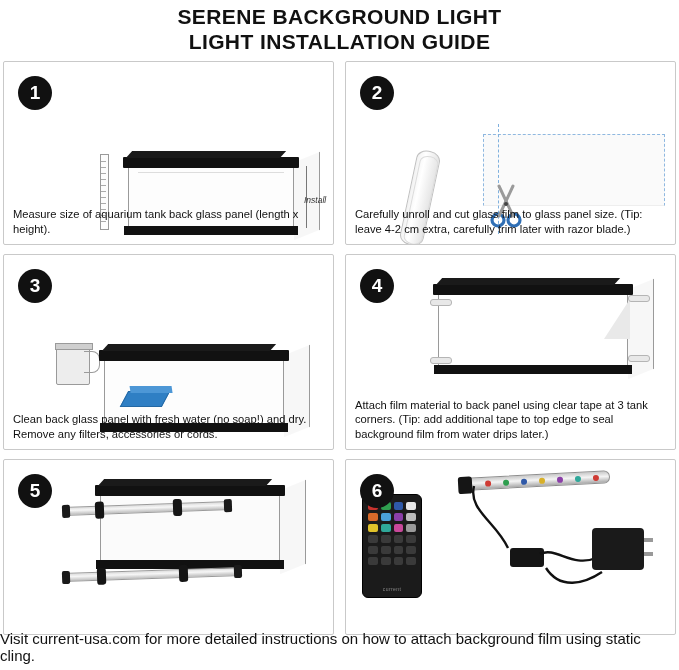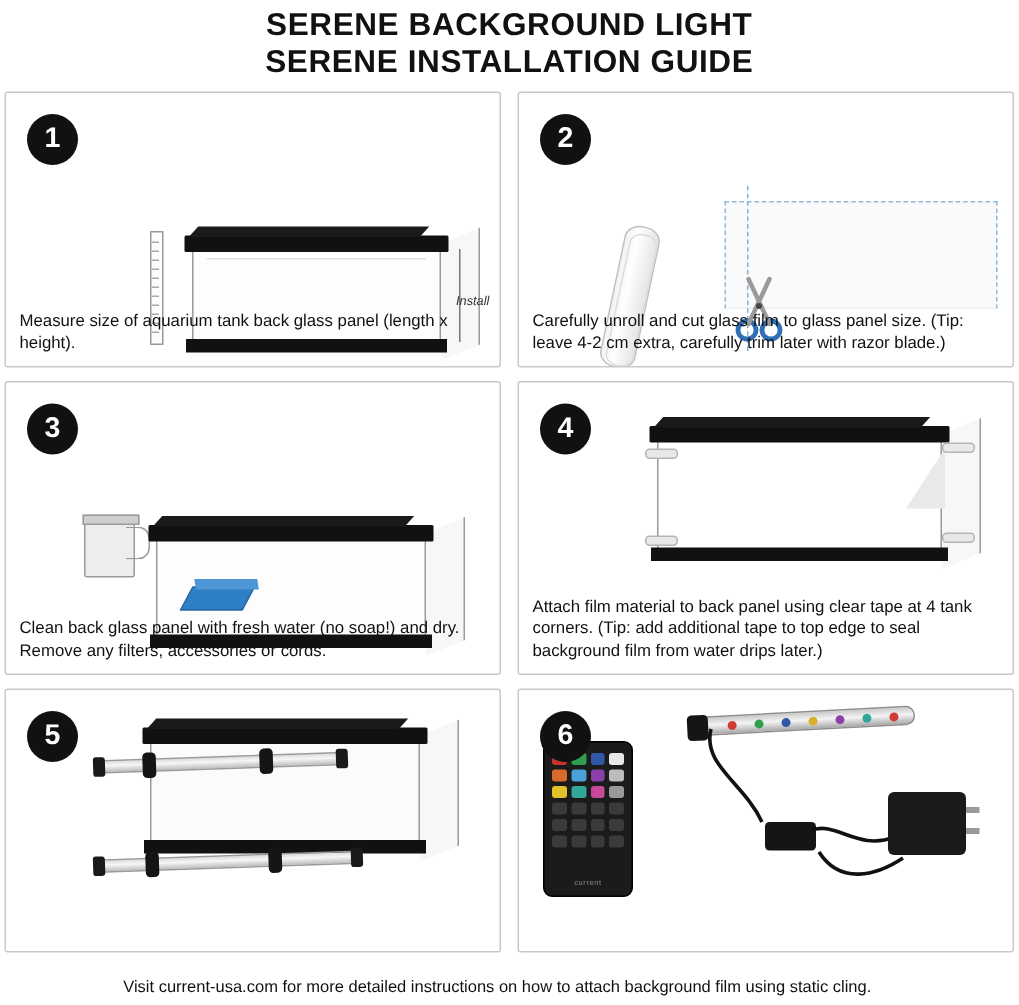--- a/index.html
+++ b/index.html
@@ -70,22 +70,21 @@
   .caption {
     position: absolute;
     left: 9px; right: 9px; bottom: 8px;
     font-size: 11.2px;
     line-height: 14.5px;
     color: #111;
   }
   .footer {
     position: absolute;
     left: 0; right: 16px; bottom: 6px;
-    text-align: center;
-    font-size: 11px;
+    font-size: 15px;
     color: #111;
   }
 
   
   .tank { position: absolute; }
   .tank .body {
     position: absolute;
     left: 0; top: 0;
     width: 100%; height: 100%;
     border: 1px solid #9a9a9a;
@@ -336,21 +335,21 @@
   }
   .adapter .prong2 { top: 24px; }
 </style>
 </head>
 <body>
 
 <div class="page">
 
   <div class="title">
     <span class="l1">SERENE BACKGROUND LIGHT</span>
-    <span class="l2">SERENE INSTALLATION GUIDE</span>
+    <span class="l2">LIGHT INSTALLATION GUIDE</span>
   </div>
 
   <div class="grid">
 
     <div class="card">
       <div class="badge">1</div>
       <div class="art">
         <div class="ruler">
           <i style="top:6px"></i>
             <i style="top:12px"></i>
@@ -422,21 +421,21 @@
           <div class="side"></div>
           <div class="rim-top"></div>
           <div class="rim-bottom"></div>
           <div class="film-peel"></div>
         </div>
         <div class="tape" style="left:84px; top:44px;"></div>
         <div class="tape" style="left:84px; top:102px;"></div>
         <div class="tape" style="left:282px; top:40px;"></div>
         <div class="tape" style="left:282px; top:100px;"></div>
       </div>
-      <div class="caption">Attach film material to back panel using clear tape at 4 tank corners. (Tip: add additional tape to top edge to seal background film from water drips later.)</div>
+      <div class="caption">Attach film material to back panel using clear tape at 3 tank corners. (Tip: add additional tape to top edge to seal background film from water drips later.)</div>
     </div>
 
     <div class="card">
       <div class="badge">5</div>
       <div class="art">
         <div class="tank" style="left:96px; top:34px; width:180px; height:68px;">
           <div class="body" style="background:#fbfbfb;"></div>
           <div class="side"></div>
           <div class="rim-top"></div>
           <div class="rim-bottom"></div>

